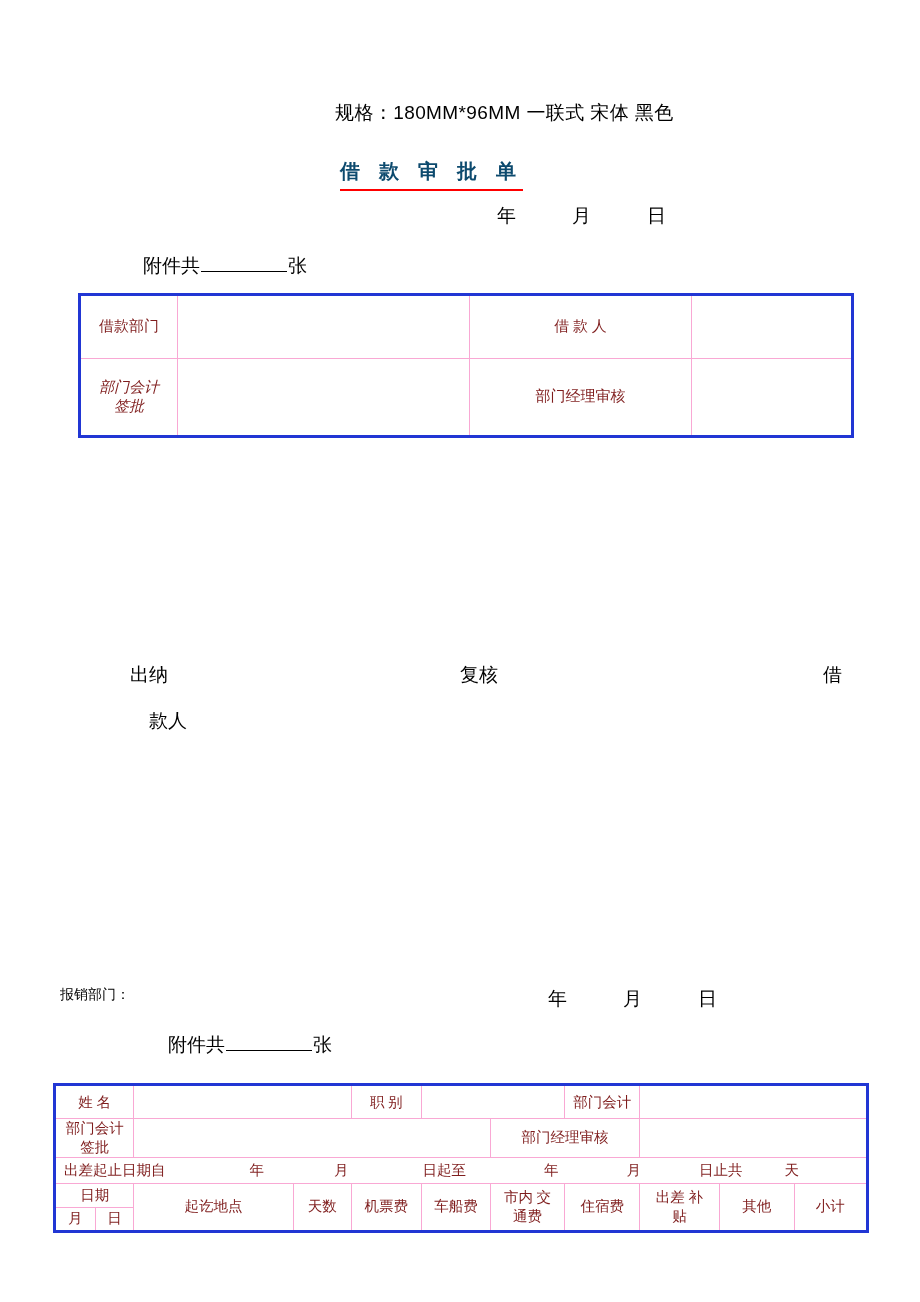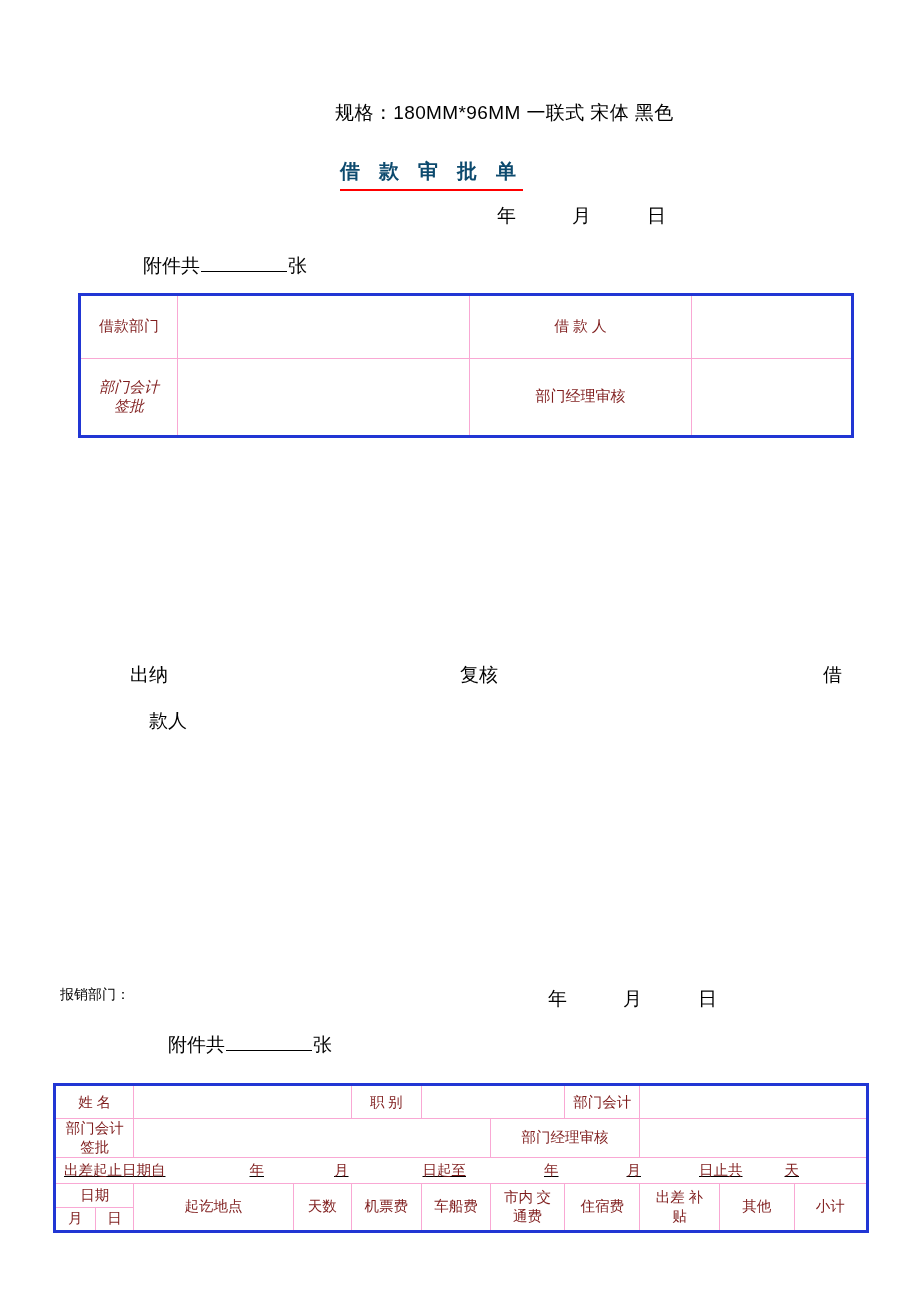--- a/index.html
+++ b/index.html
@@ -210,21 +210,21 @@
         <td class="blank" colspan="2"></td>
         <td class="lbl">部门会计</td>
         <td class="blank" colspan="3"></td>
       </tr>
       <tr style="height:34px;">
         <td class="lbl" colspan="2">部门会计签批</td>
         <td class="blank" colspan="4"></td>
         <td class="lbl" colspan="2">部门经理审核</td>
         <td class="blank" colspan="3"></td>
       </tr>
-      <tr style="height:26px;text-decoration:underline;">
+      <tr style="height:26px;">
         <td class="trip-range" colspan="11">
           <span>出差起止日期自</span><span class="g1"></span><span>年</span><span class="g2"></span><span>月</span><span class="g3"></span><span>日起至</span><span class="g4"></span><span>年</span><span class="g5"></span><span>月</span><span class="g6"></span><span>日止共</span><span class="g7"></span><span>天</span>
         </td>
       </tr>
       <tr style="height:24px;">
         <td class="lbl" colspan="2">日期</td>
         <td class="lbl" rowspan="2">起讫地点</td>
         <td class="lbl" rowspan="2">天数</td>
         <td class="lbl" rowspan="2">机票费</td>
         <td class="lbl" rowspan="2">车船费</td>

